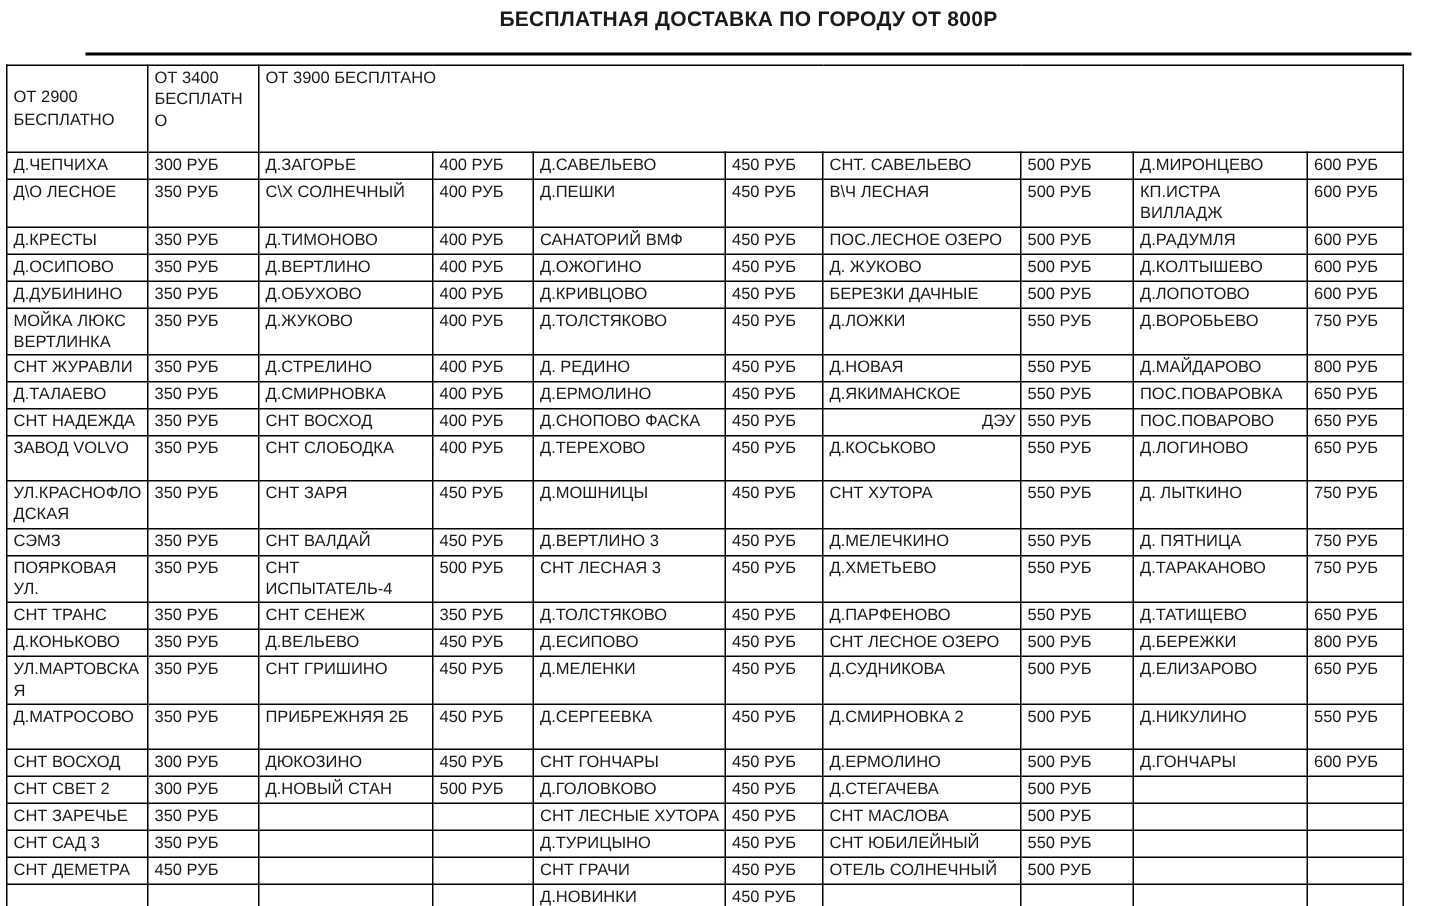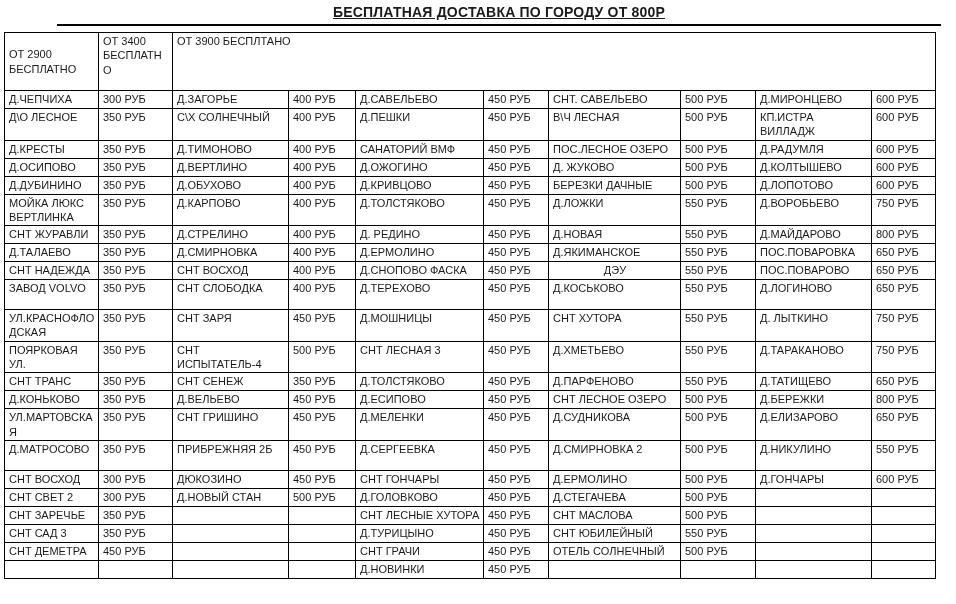--- a/index.html
+++ b/index.html
@@ -13,40 +13,39 @@
     color: #1a1a1a;
   }
   .title-wrap {
     margin: 4px 0 0 57px;
     width: 884px;
     border-bottom: 2px solid #000;
     text-align: center;
     font-weight: bold;
     font-size: 14px;
     letter-spacing: 0.2px;
-    padding-bottom: 4px;
-    text-decoration: underline;
+    padding-bottom: 15px;
   }
   table.price-table {
     margin: 6px 0 0 4px;
     width: 931px;
     border-collapse: collapse;
     table-layout: fixed;
     font-size: 11px;
     line-height: 1.3;
   }
   table.price-table td {
     border: 1px solid #000;
     padding: 1px 3px 1px 4px;
     vertical-align: top;
     overflow-wrap: break-word;
     word-wrap: break-word;
     text-align: left;
   }
-  table.price-table td.center { text-align: center; }
+  table.price-table td.center { text-align: right; }
   table.price-table td.vmid { vertical-align: middle; }
   tr.header-row { height: 58px; }
 </style>
 </head>
 <body>
 
 <div class="title-wrap">
   <span>БЕСПЛАТНАЯ ДОСТАВКА ПО ГОРОДУ ОТ 800Р</span>
 </div>
 
@@ -125,21 +124,21 @@
         <td>Д.КРИВЦОВО</td>
         <td>450 РУБ</td>
         <td>БЕРЕЗКИ ДАЧНЫЕ</td>
         <td>500 РУБ</td>
         <td>Д.ЛОПОТОВО</td>
         <td>600 РУБ</td>
       </tr>
       <tr style="height: 30px;">
         <td>МОЙКА ЛЮКС ВЕРТЛИНКА</td>
         <td>350 РУБ</td>
-        <td>Д.КАРПОВО</td>
+        <td>Д.ЖУКОВО</td>
         <td>400 РУБ</td>
         <td>Д.ТОЛСТЯКОВО</td>
         <td>450 РУБ</td>
         <td>Д.ЛОЖКИ</td>
         <td>550 РУБ</td>
         <td>Д.ВОРОБЬЕВО</td>
         <td>750 РУБ</td>
       </tr>
       <tr style="height: 18px; margin-top: 23px;">
         <td>СНТ ЖУРАВЛИ</td>
@@ -192,20 +191,32 @@
       <tr style="height: 30px;">
         <td>УЛ.КРАСНОФЛОДСКАЯ</td>
         <td>350 РУБ</td>
         <td>СНТ ЗАРЯ</td>
         <td>450 РУБ</td>
         <td>Д.МОШНИЦЫ</td>
         <td>450 РУБ</td>
         <td>СНТ ХУТОРА</td>
         <td>550 РУБ</td>
         <td>Д. ЛЫТКИНО</td>
+        <td>750 РУБ</td>
+      </tr>
+      <tr style="height: 18px;">
+        <td>СЭМЗ</td>
+        <td>350 РУБ</td>
+        <td>СНТ ВАЛДАЙ</td>
+        <td>450 РУБ</td>
+        <td>Д.ВЕРТЛИНО 3</td>
+        <td>450 РУБ</td>
+        <td>Д.МЕЛЕЧКИНО</td>
+        <td>550 РУБ</td>
+        <td>Д. ПЯТНИЦА</td>
         <td>750 РУБ</td>
       </tr>
       <tr style="height: 28px;">
         <td>ПОЯРКОВАЯ УЛ.</td>
         <td>350 РУБ</td>
         <td>СНТ ИСПЫТАТЕЛЬ-4</td>
         <td>500 РУБ</td>
         <td>СНТ ЛЕСНАЯ 3</td>
         <td>450 РУБ</td>
         <td>Д.ХМЕТЬЕВО</td>

